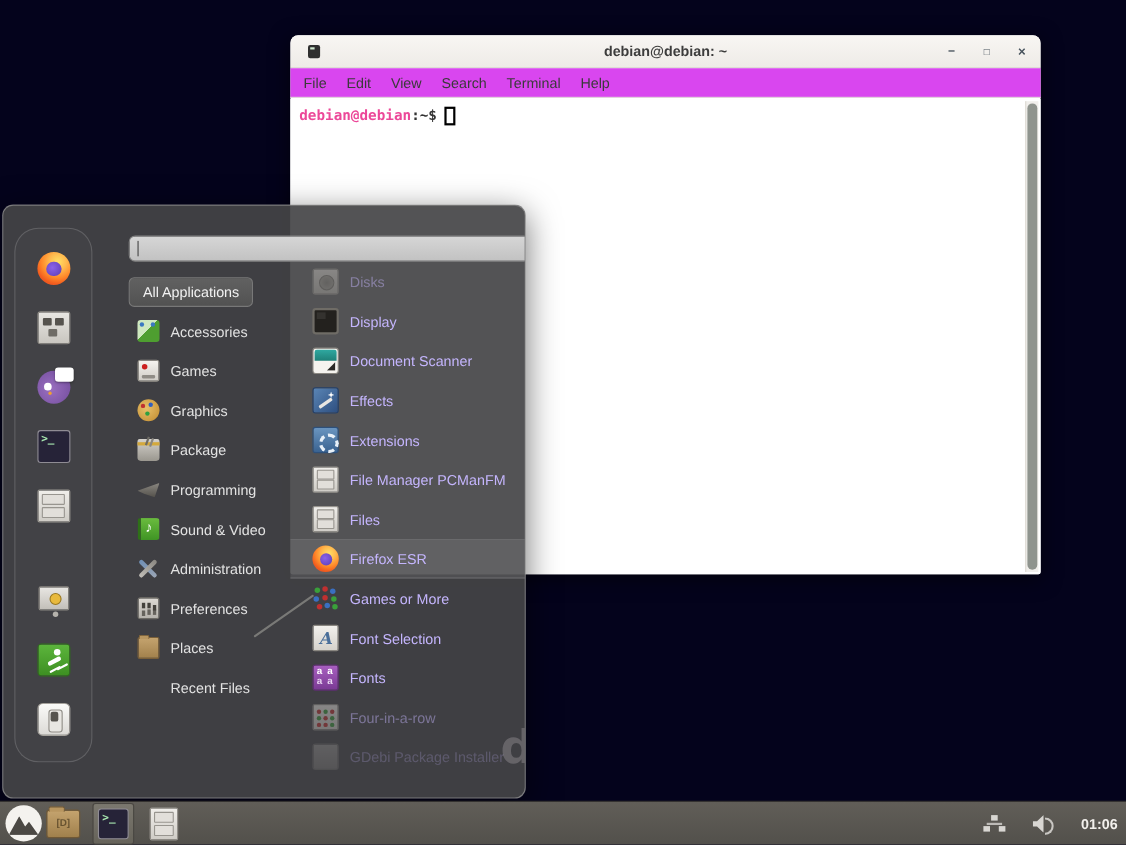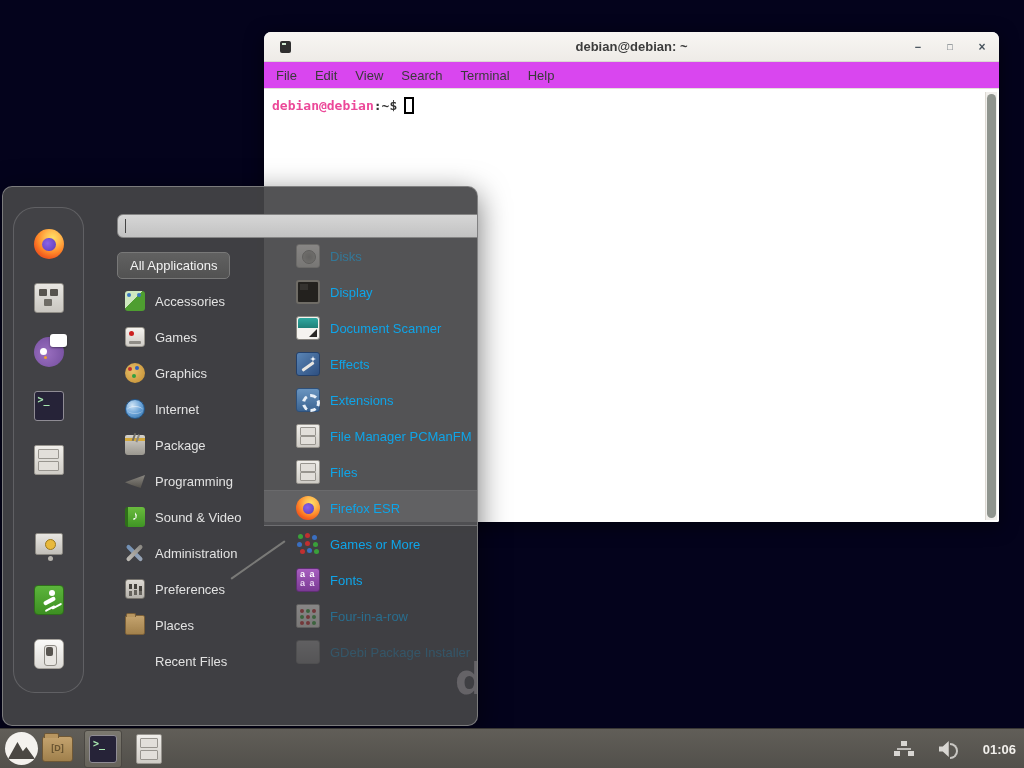--- a/index.html
+++ b/index.html
@@ -1,21 +1,21 @@
 <!DOCTYPE html>
 <html><head>
 <meta charset="utf-8">
 <style>
   html,body{margin:0;padding:0;width:1024px;height:768px;overflow:hidden;
     font-family:"Liberation Sans",sans-serif;}
   body{position:relative;background:#04031c;}
   *{box-sizing:border-box;}
 
   
-  .terminal-window{position:absolute;left:264px;top:32px;width:735px;height:490px;
+  .terminal-window{position:absolute;left:264px;top:32px;width:682px;height:490px;
     background:#fff;border-radius:7px 7px 2px 2px;box-shadow:0 4px 18px rgba(0,0,0,.55);z-index:10;}
   .titlebar{height:30px;background:linear-gradient(#f8f6f3,#eeebe7);
     border-bottom:1px solid #dbd7d1;border-radius:7px 7px 0 0;position:relative;
     display:flex;align-items:center;justify-content:center;}
   .tb-title{font-weight:bold;font-size:13px;color:#3c3c3c;}
   .tb-icon{position:absolute;left:16px;top:9px;width:11px;height:12px;background:#2f2f2f;border-radius:2px;}
   .tb-icon::before{content:"";position:absolute;left:2px;top:2px;width:4px;height:2px;background:#cfe8d0;}
   .winbtn{position:absolute;top:0;height:30px;line-height:30px;width:24px;text-align:center;
     font-weight:bold;font-size:11px;color:#47525c;cursor:default;}
   .winbtn.min{right:69px;}.winbtn.max{right:37px;font-size:9px;}.winbtn.cls{right:5px;font-size:12px;}
@@ -54,22 +54,22 @@
     background:#5f5f5f;transform:rotate(45deg);border-radius:1px;}
 
   .cat-list{position:absolute;left:114px;top:60px;width:150px;}
   .cat-item{height:36px;display:flex;align-items:center;color:#e2e2e2;font-size:13px;white-space:nowrap;}
   .icon20{width:20px;height:20px;margin:0 10px 0 8px;flex:none;position:relative;display:block;}
   .cat-item.selected{height:27px;margin:5px 0 4px;background:linear-gradient(#616161,#525252);
     border:1px solid #787878;border-radius:5px;width:max-content;padding:0 12px;color:#f2f2f2;}
   .icon20.ghost,.icon24.ghost{visibility:hidden;}
 
   .app-list{position:absolute;left:261px;top:51px;width:311px;}
-  .app-item{height:36px;display:flex;align-items:center;color:#0ea5e9;font-size:13px;
-    padding-left:32px;white-space:nowrap;}
+  .app-item{height:36px;display:flex;align-items:center;color:#c4b5fd;font-size:13px;
+    padding-left:20px;white-space:nowrap;}
   .icon24{width:24px;height:24px;margin-right:10px;flex:none;position:relative;display:block;}
   .app-item.hover{background:rgba(255,255,255,0.085);
     box-shadow:inset 0 1px 0 rgba(255,255,255,0.06),inset 0 -1px 0 rgba(255,255,255,0.18);}
   .app-item.dim{opacity:.45;}
   .app-item.dim2{opacity:.22;}
 
   .menu-scrollbar{position:absolute;left:566px;top:58px;width:16px;height:464px;
     border:1px solid rgba(170,170,170,0.35);border-radius:8px;background:rgba(255,255,255,0.04);}
   .menu-thumb{position:absolute;left:1px;top:85px;width:12px;height:42px;background:#7e7e7e;
     border:1px solid #8d8d8d;border-radius:6px;}
@@ -299,24 +299,20 @@
       </div>
       <div class="cat-item">
         <span class="icon20 ic-games"></span>
         <span>Games</span>
       </div>
       <div class="cat-item">
         <span class="icon20 ic-graphics"></span>
         <span>Graphics</span>
       </div>
       <div class="cat-item">
-        <span class="icon20 ic-internet"></span>
-        <span>Internet</span>
-      </div>
-      <div class="cat-item">
         <span class="icon20 ic-office"></span>
         <span>Package</span>
       </div>
       <div class="cat-item">
         <span class="icon20 ic-programming"></span>
         <span>Programming</span>
       </div>
       <div class="cat-item">
         <span class="icon20 ic-sound-video"></span>
         <span>Sound &amp; Video</span>
@@ -369,20 +365,24 @@
         <span class="icon24 ic-cabinet"></span>
         <span>Files</span>
       </div>
       <div class="app-item hover">
         <span class="icon24 ic-firefox"></span>
         <span>Firefox ESR</span>
       </div>
       <div class="app-item">
         <span class="icon24 ic-five-or-more"></span>
         <span>Games or More</span>
+      </div>
+      <div class="app-item">
+        <span class="icon24 ic-font-selection"></span>
+        <span>Font Selection</span>
       </div>
       <div class="app-item">
         <span class="icon24 ic-fonts"></span>
         <span>Fonts</span>
       </div>
       <div class="app-item dim">
         <span class="icon24 ic-four-in-a-row"></span>
         <span>Four-in-a-row</span>
       </div>
       <div class="app-item dim2">

